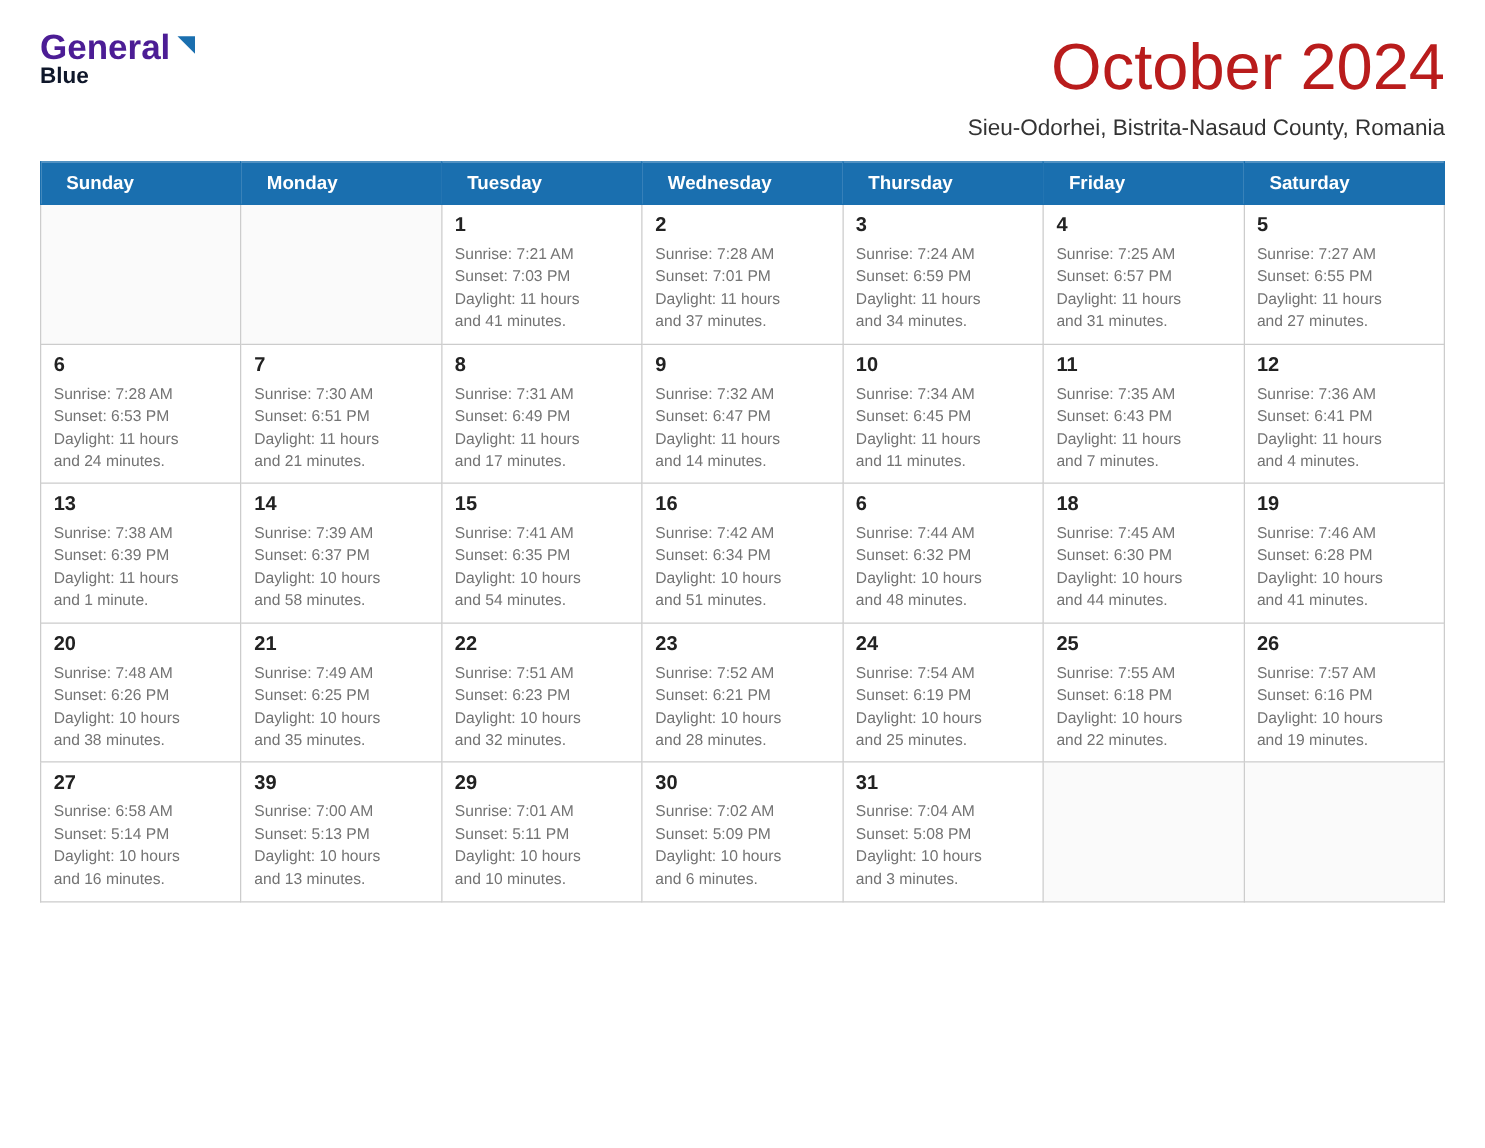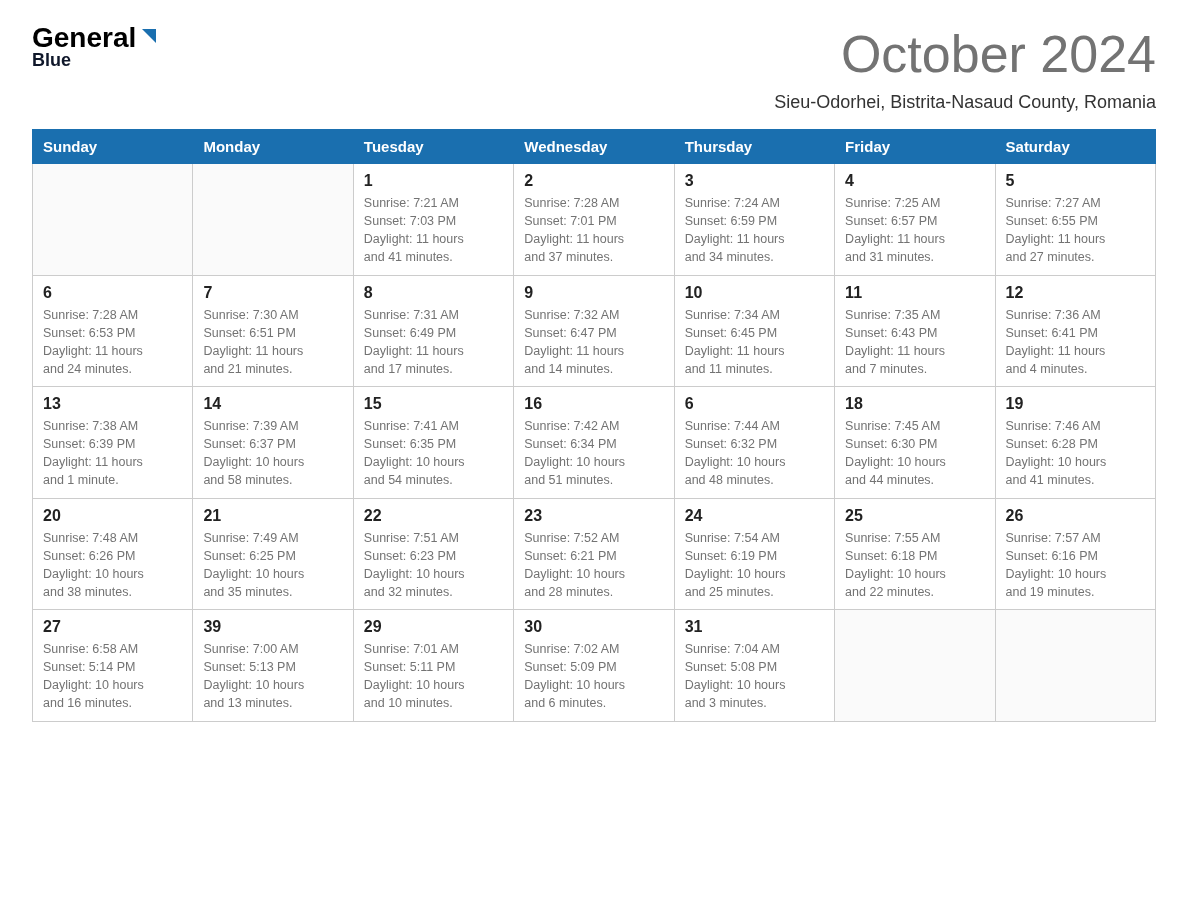--- a/index.html
+++ b/index.html
@@ -17,54 +17,54 @@
       margin-bottom: 8px;
     }
     .logo {
       display: flex;
       flex-direction: column;
       align-items: flex-start;
     }
     .logo-text {
       font-size: 28px;
       font-weight: bold;
-      color: #000000;
+      color: #4c1d95;
       line-height: 1;
     }
     .logo-blue-line {
       color: #0f172a;
       font-size: 18px;
       font-weight: bold;
       margin-top: -2px;
     }
     .page-title {
       font-size: 52px;
       font-weight: normal;
-      color: #737373;
+      color: #b91c1c;
       text-align: right;
     }
     .subtitle {
       text-align: right;
       font-size: 18px;
       color: #333;
       margin-bottom: 16px;
     }
     .calendar {
       width: 100%;
       border-collapse: collapse;
       border: 1px solid #aaa;
     }
     .calendar thead tr {
       background-color: #1a6faf;
     }
     .calendar thead th {
       color: #fff;
       font-size: 15px;
       font-weight: bold;
-      padding: 8px 10px;
+      padding: 8px 20px;
       border: 1px solid #1a6faf;
       text-align: left;
     }
     .calendar tbody td {
       vertical-align: top;
       padding: 8px 10px;
       border: 1px solid #ccc;
       width: 14.28%;
       min-height: 100px;
     }

